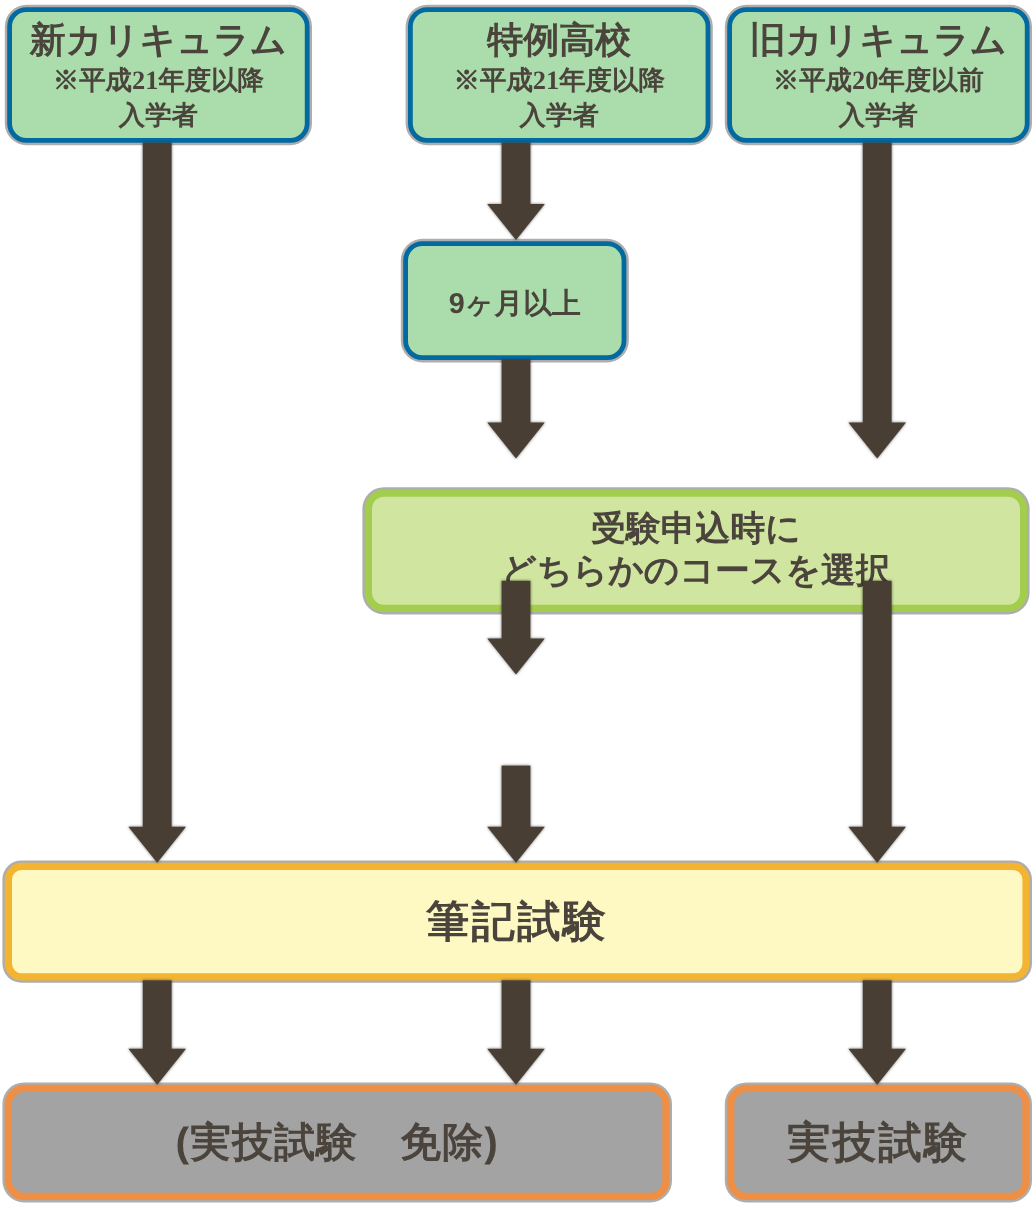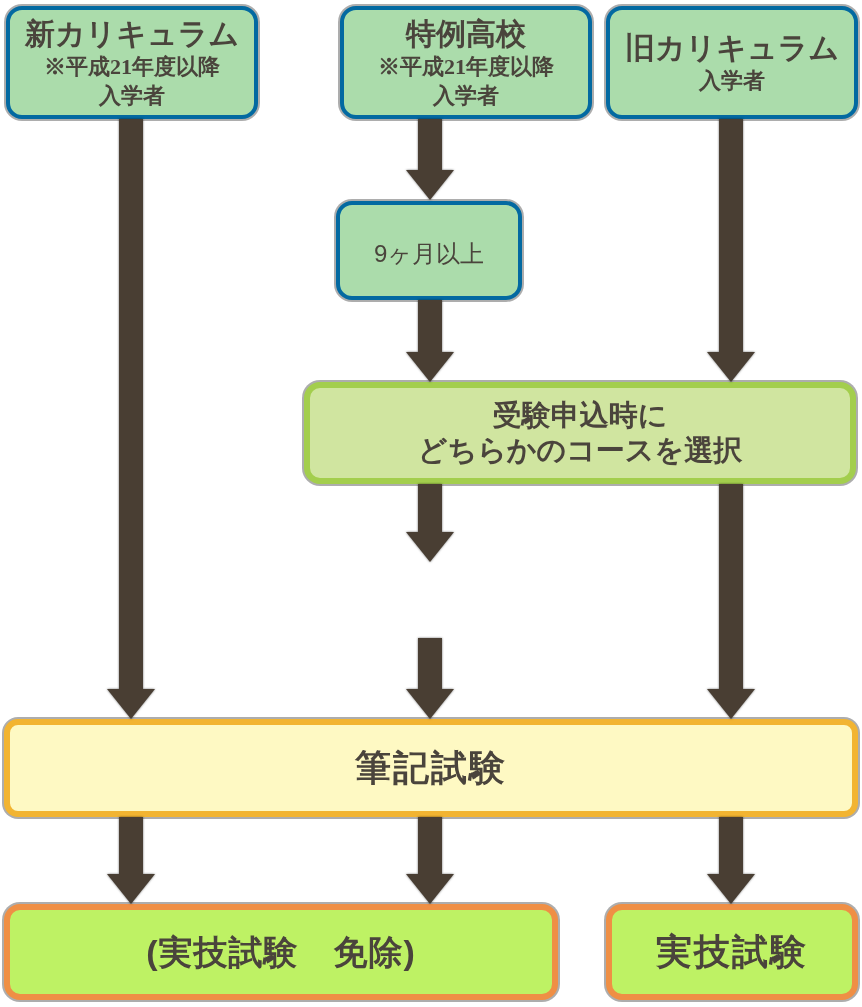--- a/index.html
+++ b/index.html
@@ -18,26 +18,26 @@
     border-radius: 16px;
     display: flex;
     flex-direction: column;
     align-items: center;
     justify-content: center;
     text-align: center;
     box-shadow: 0 0 0 2px rgba(0,0,0,0.32);
     line-height: 1.2;
   }
   .box.green  { background: #abdcab; border: 4px solid #0369a1; }
-  .box.lime   { background: #d0e5a0; border: 6px solid #a3ce4d; }
+  .box.lime   { background: #d0e5a0; border: 6px solid #a3ce4d; margin-top: 26px; }
   .box.yellow { background: #fef9c3; border: 6px solid #f2b431; }
-  .box.orange { background: #bef264; border: 6px solid #ef8f45; }
+  .box.orange { background: #a3a3a3; border: 6px solid #ef8f45; }
   .t-title  { font-size: 30px; font-weight: bold; }
   .t-note   { font-size: 22px; font-weight: bold; margin-top: 2px; font-family: Liberation Serif, serif; }
-  .t-sub    { font-size: 24px; font-weight: 400; margin-top: 8px; }
+  .t-sub    { font-size: 24px; font-weight: 700; margin-top: 8px; }
   .t-line   { font-size: 29px; font-weight: bold; }
   .t-mid    { font-size: 30px; font-weight: bold; }
   .t-big    { font-size: 36px; font-weight: bold; letter-spacing: 2px; }
   .t-big2   { font-size: 34px; font-weight: bold; letter-spacing: 1px; }
   .arrow {
     position: absolute;
     width: 48px;
     filter: drop-shadow(0 0 1.2px rgba(0,0,0,0.55));
   }
   .arrow .shaft {
@@ -68,20 +68,21 @@
   </div>
 
   <div class="box green" style="left:306px; top:6px; width:252px; height:113px;margin-left:34px;">
     <div class="t-title">特例高校</div>
     <div class="t-note">※平成21年度以降</div>
     <div class="t-note">入学者</div>
   </div>
 
   <div class="box green" style="left:606px; top:6px; width:252px; height:113px;">
     <div class="t-title">旧カリキュラム</div>
+    <div class="t-note">※平成20年度以前</div>
     <div class="t-note">入学者</div>
   </div>
 
   <div class="box green" style="left:336px; top:201px; width:186px; height:99px;">
     <div class="t-sub">9ヶ月以上</div>
   </div>
 
   <div class="box lime" style="left:304px; top:382px; width:552px; height:102px;">
     <div class="t-line">受験申込時に</div>
     <div class="t-line">どちらかのコースを選択</div>

